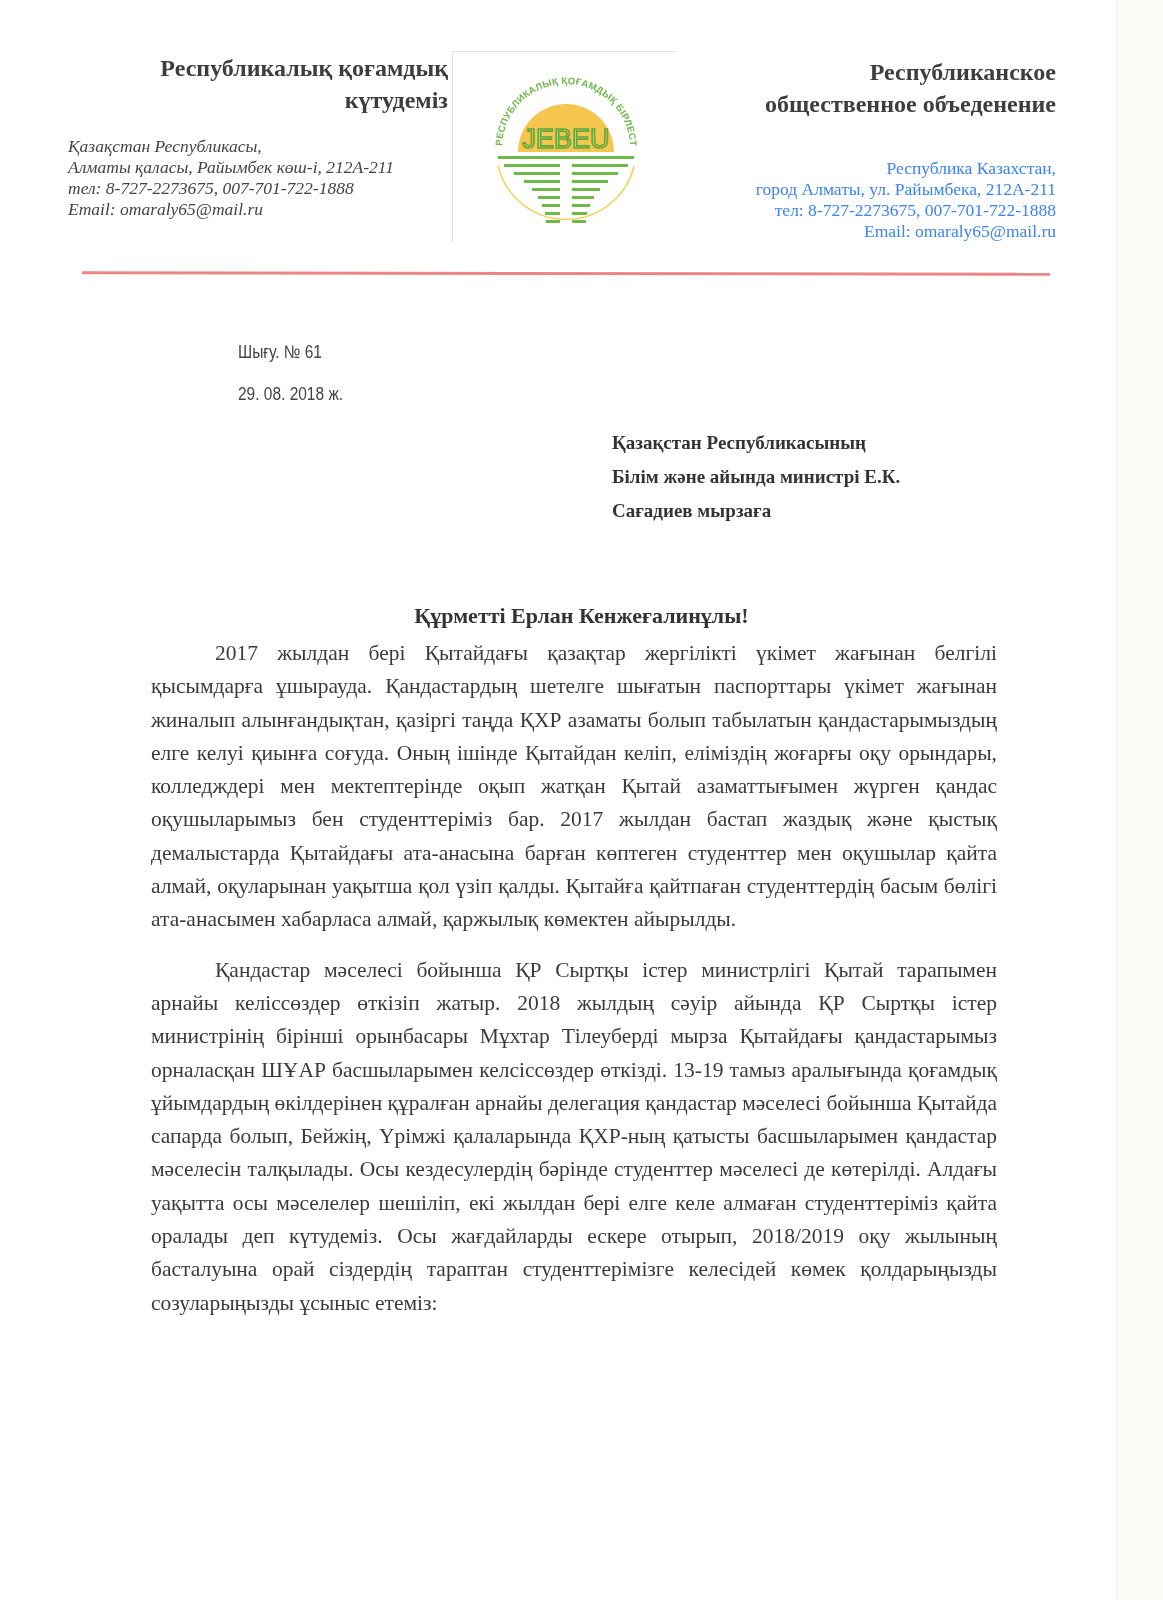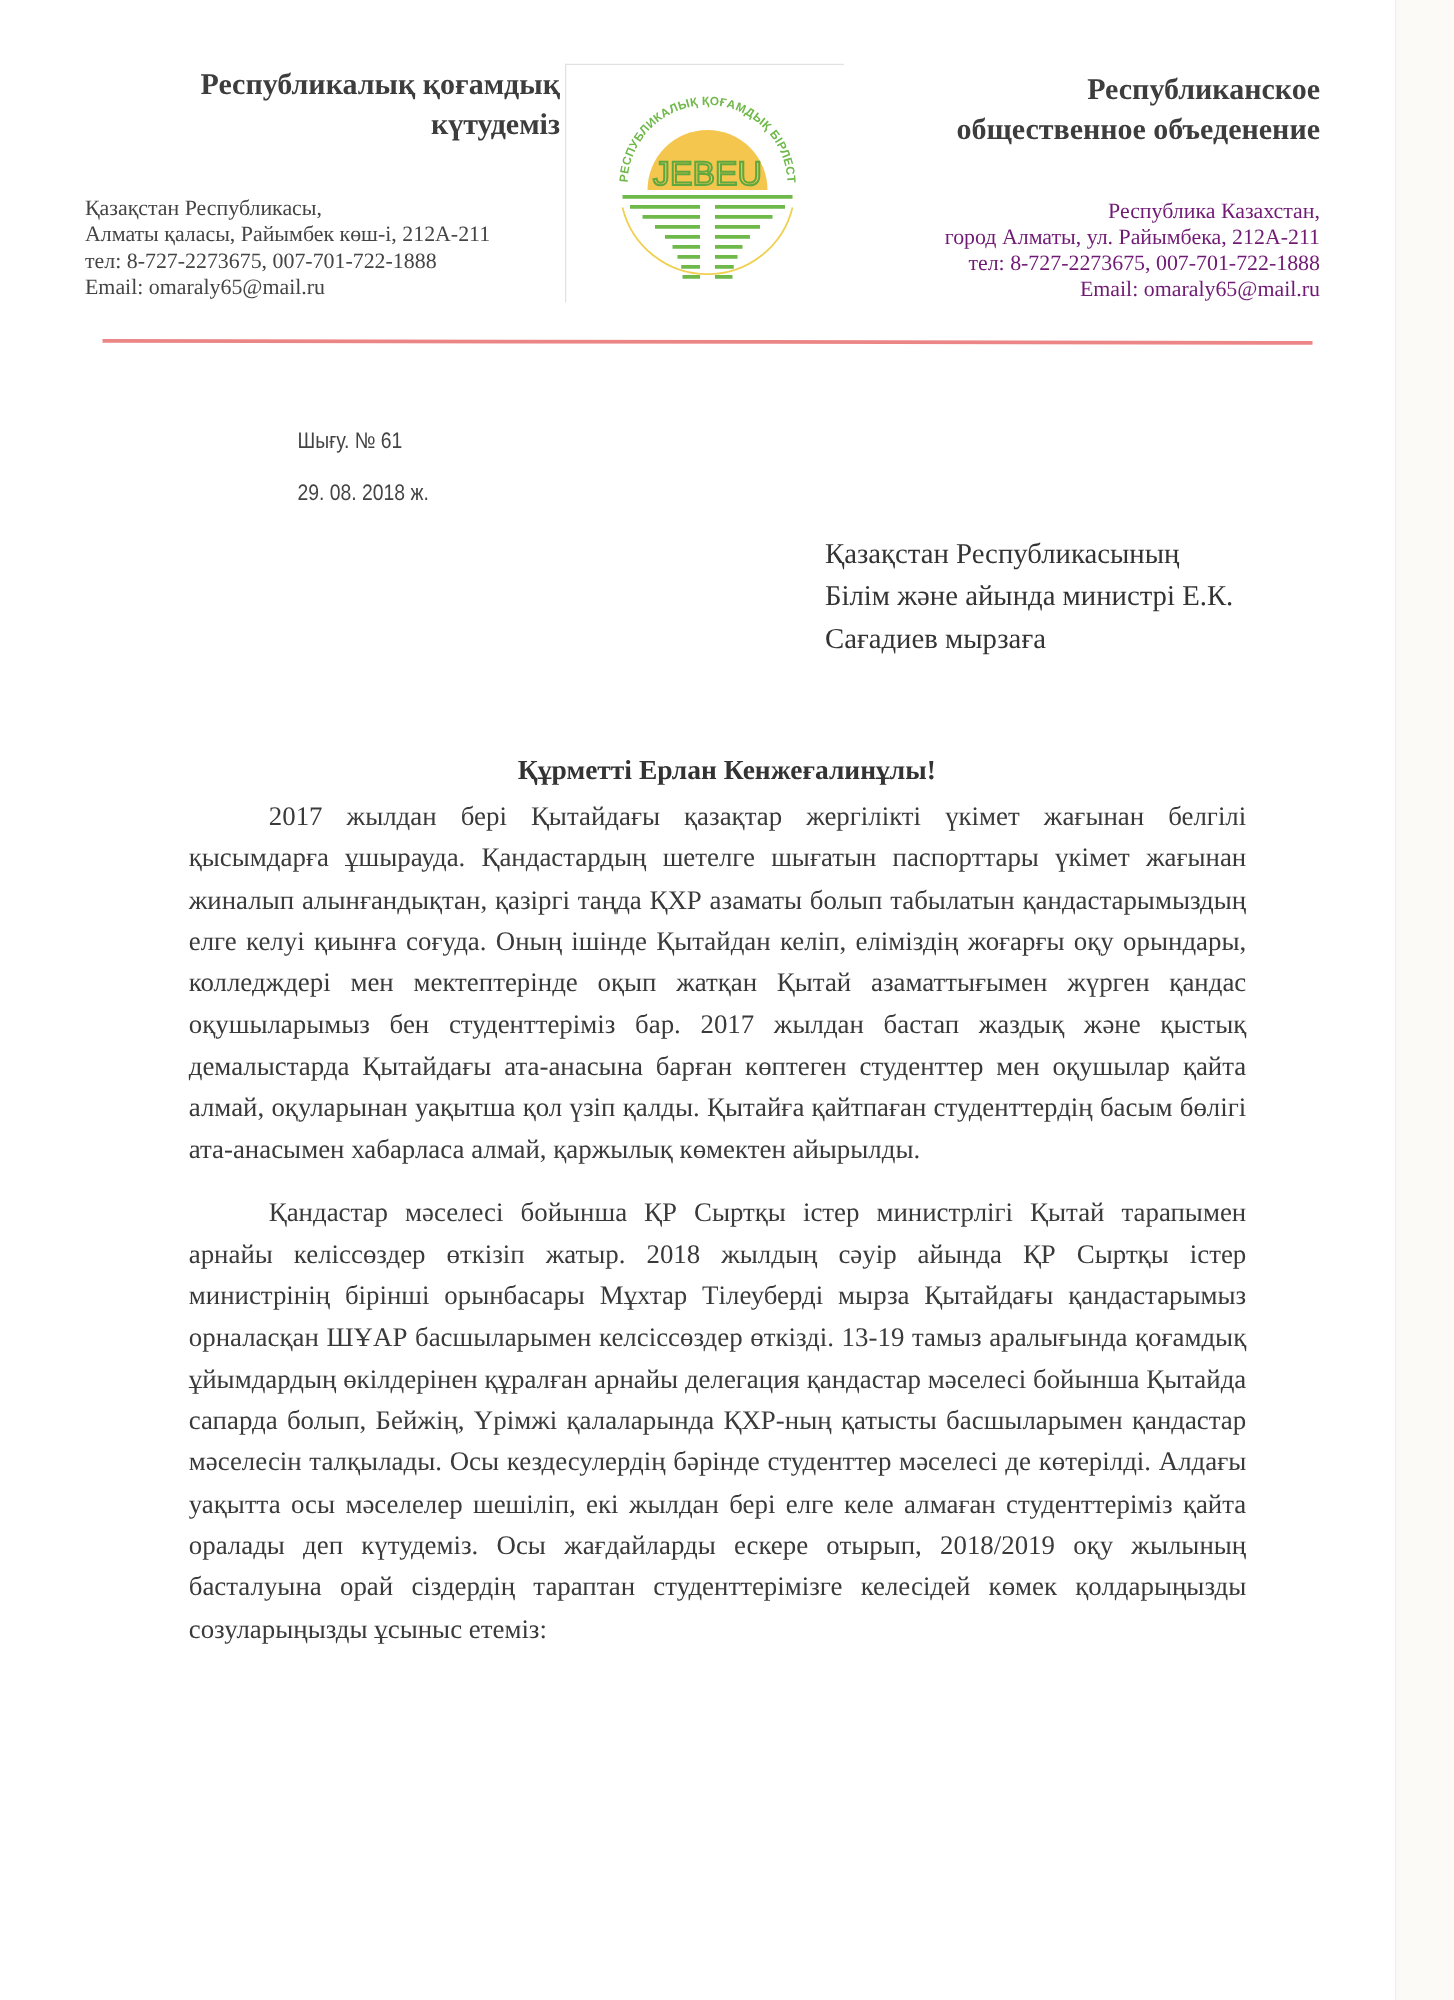--- a/index.html
+++ b/index.html
@@ -5,30 +5,30 @@
   html, body { margin: 0; padding: 0; }
   body {
     width: 1163px; height: 1600px; position: relative; overflow: hidden;
     background: #ffffff;
     font-family: "Liberation Serif", "DejaVu Serif", serif;
     color: #3a3a3a;
   }
   .edge-shade { position: absolute; right: 0; top: 0; width: 46px; height: 1600px; background: #fbfaf6; border-left: 1px solid #f1efea; }
   .hdr-left { position: absolute; left: 68px; top: 52px; width: 380px; }
   .hdr-left .org { text-align: right; font-weight: bold; font-size: 24px; line-height: 32px; color: #3d3d3d; margin-left: 10px; }
-  .hdr-left .addr { margin-top: 40px; font-size: 17.5px; line-height: 21px; color: #444; }
+  .hdr-left .addr { margin-top: 20px; font-size: 17.5px; line-height: 21px; color: #444; font-style: italic; }
   .hdr-right { position: absolute; left: 700px; top: 56px; width: 356px; }
   .hdr-right .org { text-align: right; font-weight: bold; font-size: 24px; line-height: 32px; color: #3d3d3d; }
-  .hdr-right .addr { margin-top: 38px; font-size: 17.5px; line-height: 21px; color: #701a75; text-align: right; }
+  .hdr-right .addr { margin-top: 38px; font-size: 17.5px; line-height: 21px; color: #3b82f6; text-align: right; }
   .logo-frame { position: absolute; left: 452px; top: 51px; width: 222px; height: 190px; border-left: 1px solid #e1e1e1; border-top: 1px solid #e1e1e1; }
   .logo { position: absolute; left: 480px; top: 56px; width: 170px; height: 180px; }
   .rule { position: absolute; left: 82px; top: 272px; width: 968px; height: 3px; background: #ec8686; transform: rotate(0.1deg); }
   .outno { position: absolute; left: 238px; top: 342px; font-family: "Liberation Sans", sans-serif; font-size: 18px; color: #444; transform: scaleX(0.86); transform-origin: left; }
   .outdate { position: absolute; left: 238px; top: 384px; font-family: "Liberation Sans", sans-serif; font-size: 18px; color: #444; transform: scaleX(0.86); transform-origin: left; }
-  .addressee { position: absolute; left: 612px; top: 426px; font-weight: normal; font-size: 23px; line-height: 34px; color: #333; margin-left: 48px; }
+  .addressee { position: absolute; left: 612px; top: 426px; font-weight: bold; font-size: 19px; line-height: 34px; color: #333; }
   .salutation { position: absolute; left: 0; width: 1163px; top: 603px; text-align: center; font-weight: bold; font-size: 22px; color: #333; }
   .body-text { position: absolute; left: 134px; top: 620px; width: 880px; font-size: 21.5px; line-height: 33.3px; color: #3a3a3a; text-align: justify; }
   .body-text p { margin: 17px; text-indent: 64px; }
   .body-text p + p { margin-top: 14px; }
 </style>
 </head>
 <body>
 
 <div class="edge-shade"></div>
 

